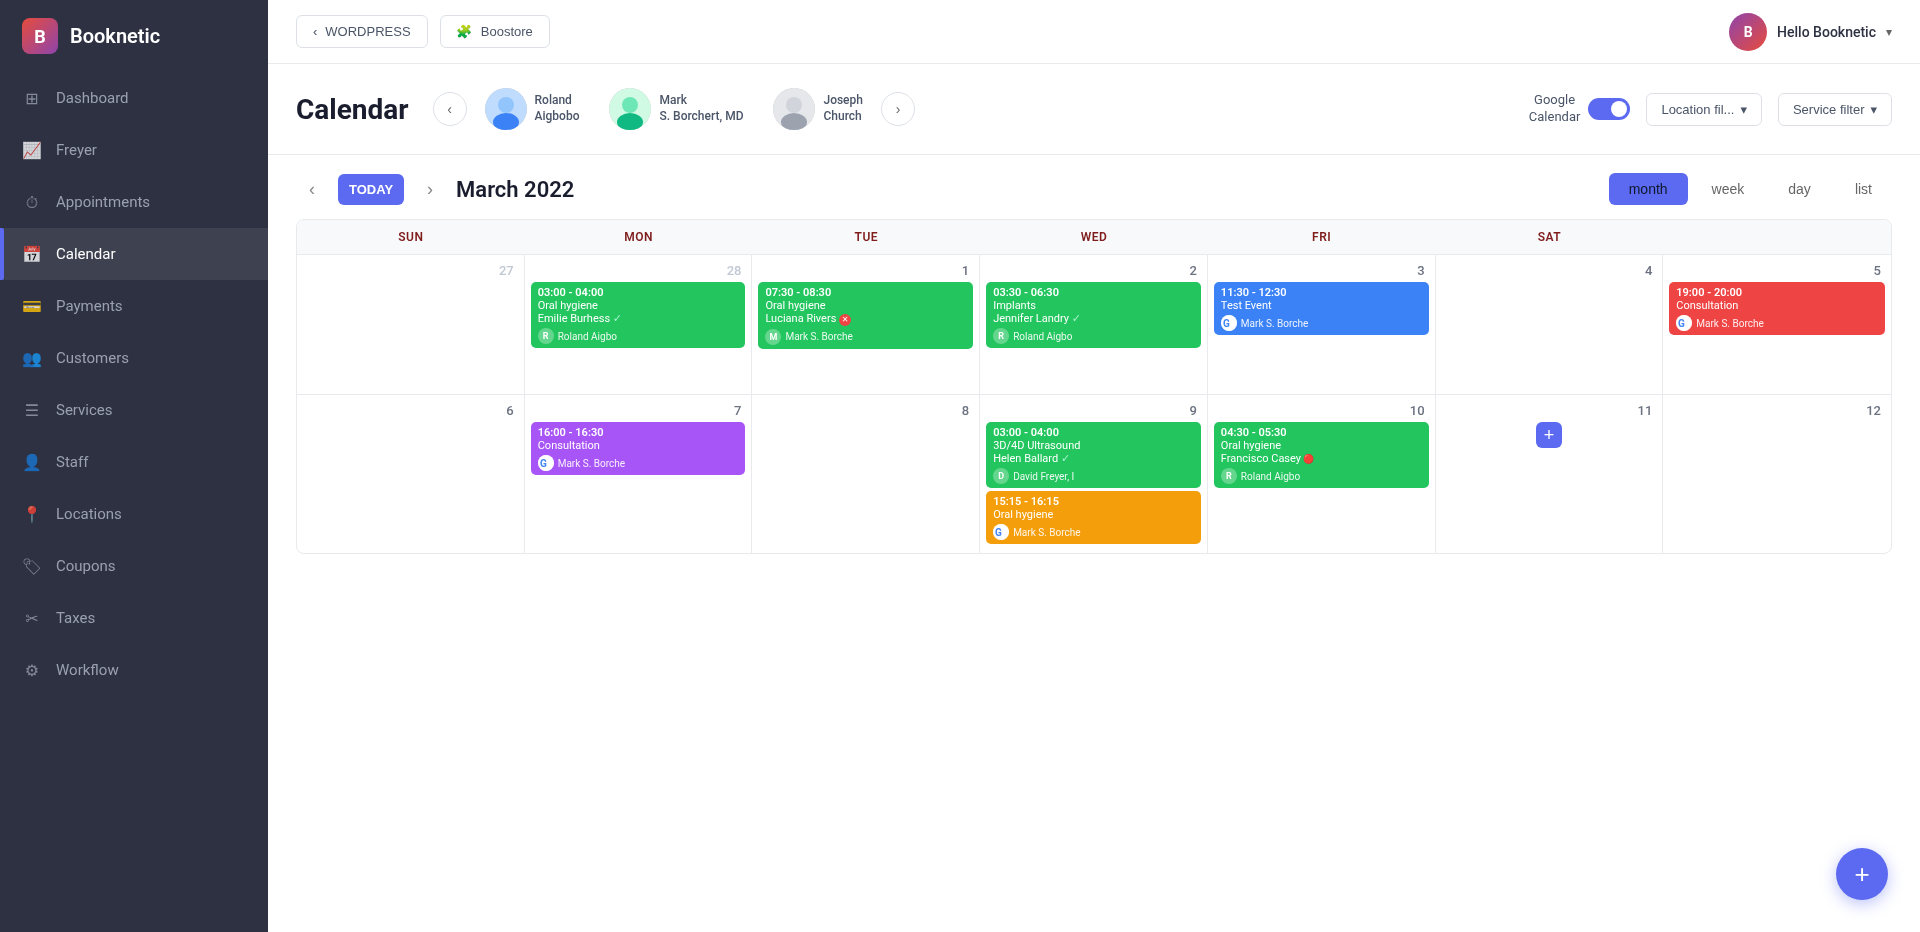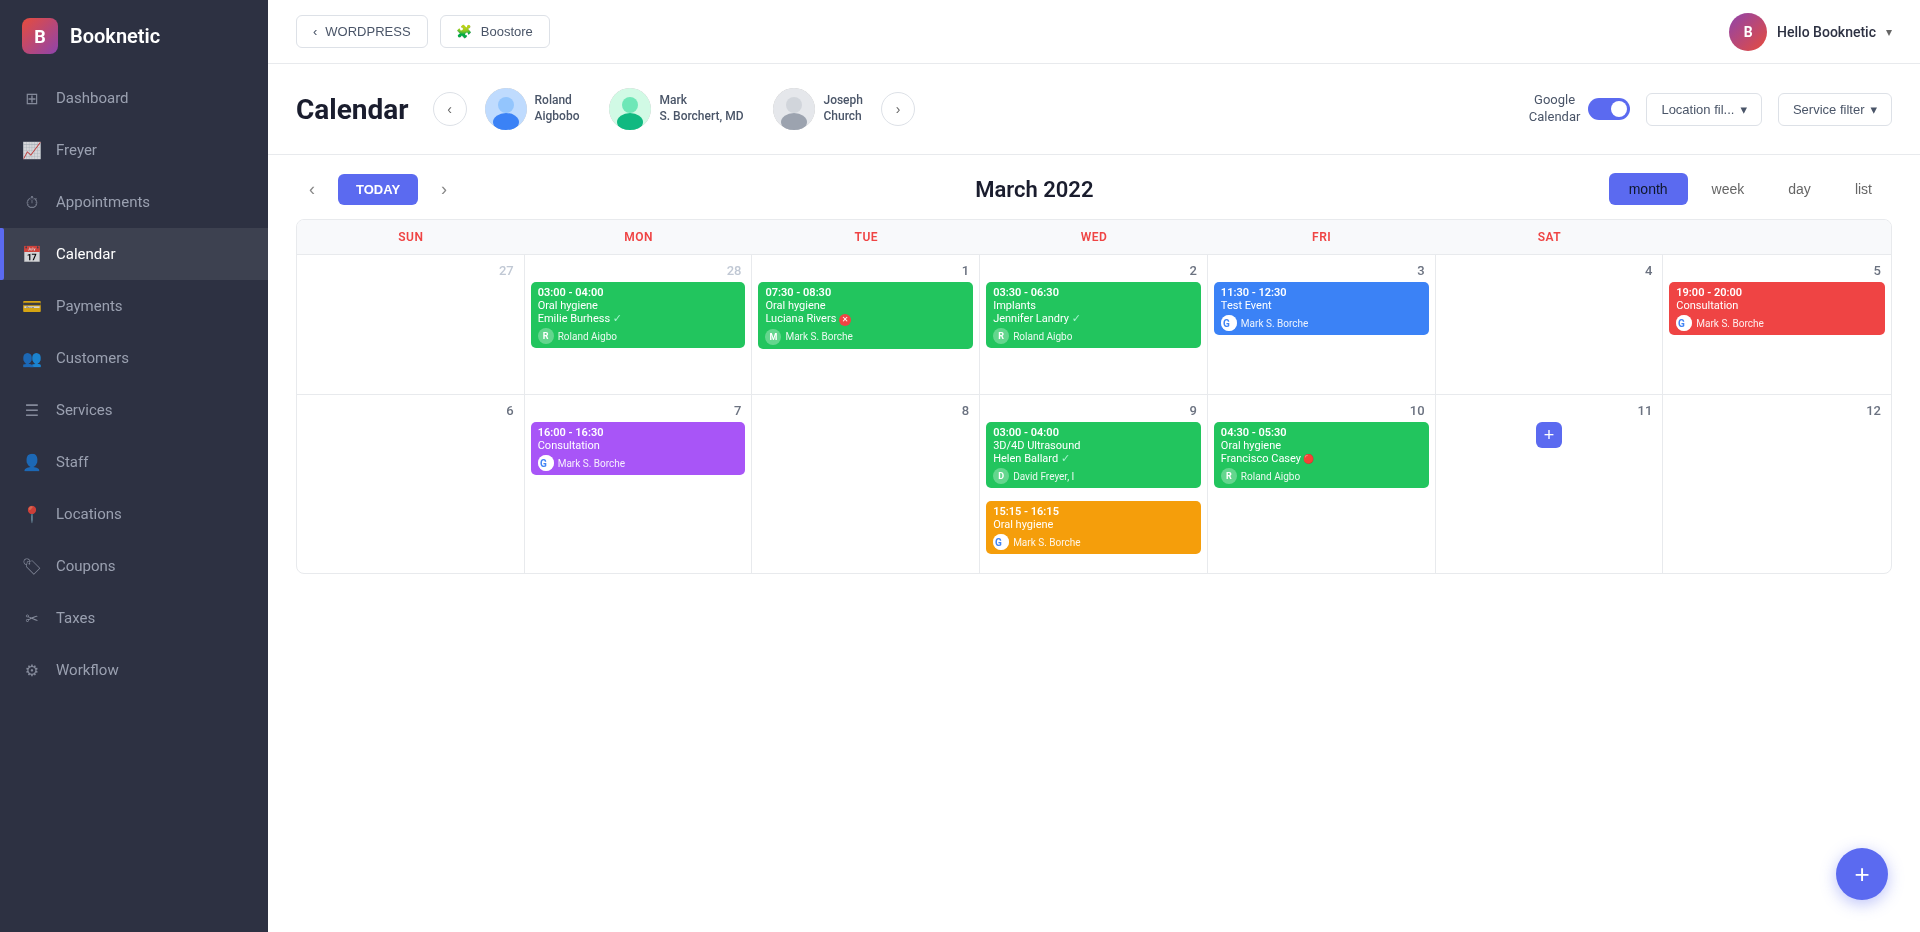--- a/index.html
+++ b/index.html
@@ -185,27 +185,26 @@
       border: none;
       cursor: pointer;
       font-size: 18px; color: #888;
       display: flex; align-items: center; justify-content: center;
     }
     .today-btn {
       background: #5b6af0;
       color: white;
       border: none;
       border-radius: 6px;
-      padding: 8px 18px;
+      padding: 8px 11px;
       font-size: 13px; font-weight: 600;
       cursor: pointer;
     }
     .month-title {
       flex: 1;
-      text-align: center;
       font-size: 22px; font-weight: 600; color: #1a1d2e;
     }
     .view-tabs {
       display: flex; gap: 4px;
     }
     .view-tab {
       padding: 8px 20px;
       border-radius: 6px;
       font-size: 14px; font-weight: 500;
       cursor: pointer;
@@ -228,21 +227,21 @@
       display: grid;
       grid-template-columns: repeat(7, 1fr);
       background: #f8f9fb;
       border-bottom: 1px solid #e8eaed;
     }
     .cal-day-header {
       text-align: center;
       padding: 10px;
       font-size: 12px;
       font-weight: 600;
-      color: #ef4444;
+      color: #7f1d1d;
       letter-spacing: 0.5px;
     }
     .cal-weeks {
       display: flex;
       flex-direction: column;
     }
     .cal-week {
       display: grid;
       grid-template-columns: repeat(7, 1fr);
       border-bottom: 1px solid #e8eaed;
@@ -263,21 +262,21 @@
       text-align: right;
       padding-right: 4px;
       margin-bottom: 4px;
       font-weight: 500;
     }
 
     
     .event {
       border-radius: 5px;
       padding: 4px 7px;
-      margin-bottom: 13px;
+      margin-bottom: 3px;
       font-size: 11px;
       color: white;
       cursor: pointer;
       overflow: hidden;
     }
     .event-time { font-weight: 600; font-size: 11px; }
     .event-name { font-size: 11px; }
     .event-staff {
       display: flex; align-items: center; gap: 4px;
       margin-top: 3px;

